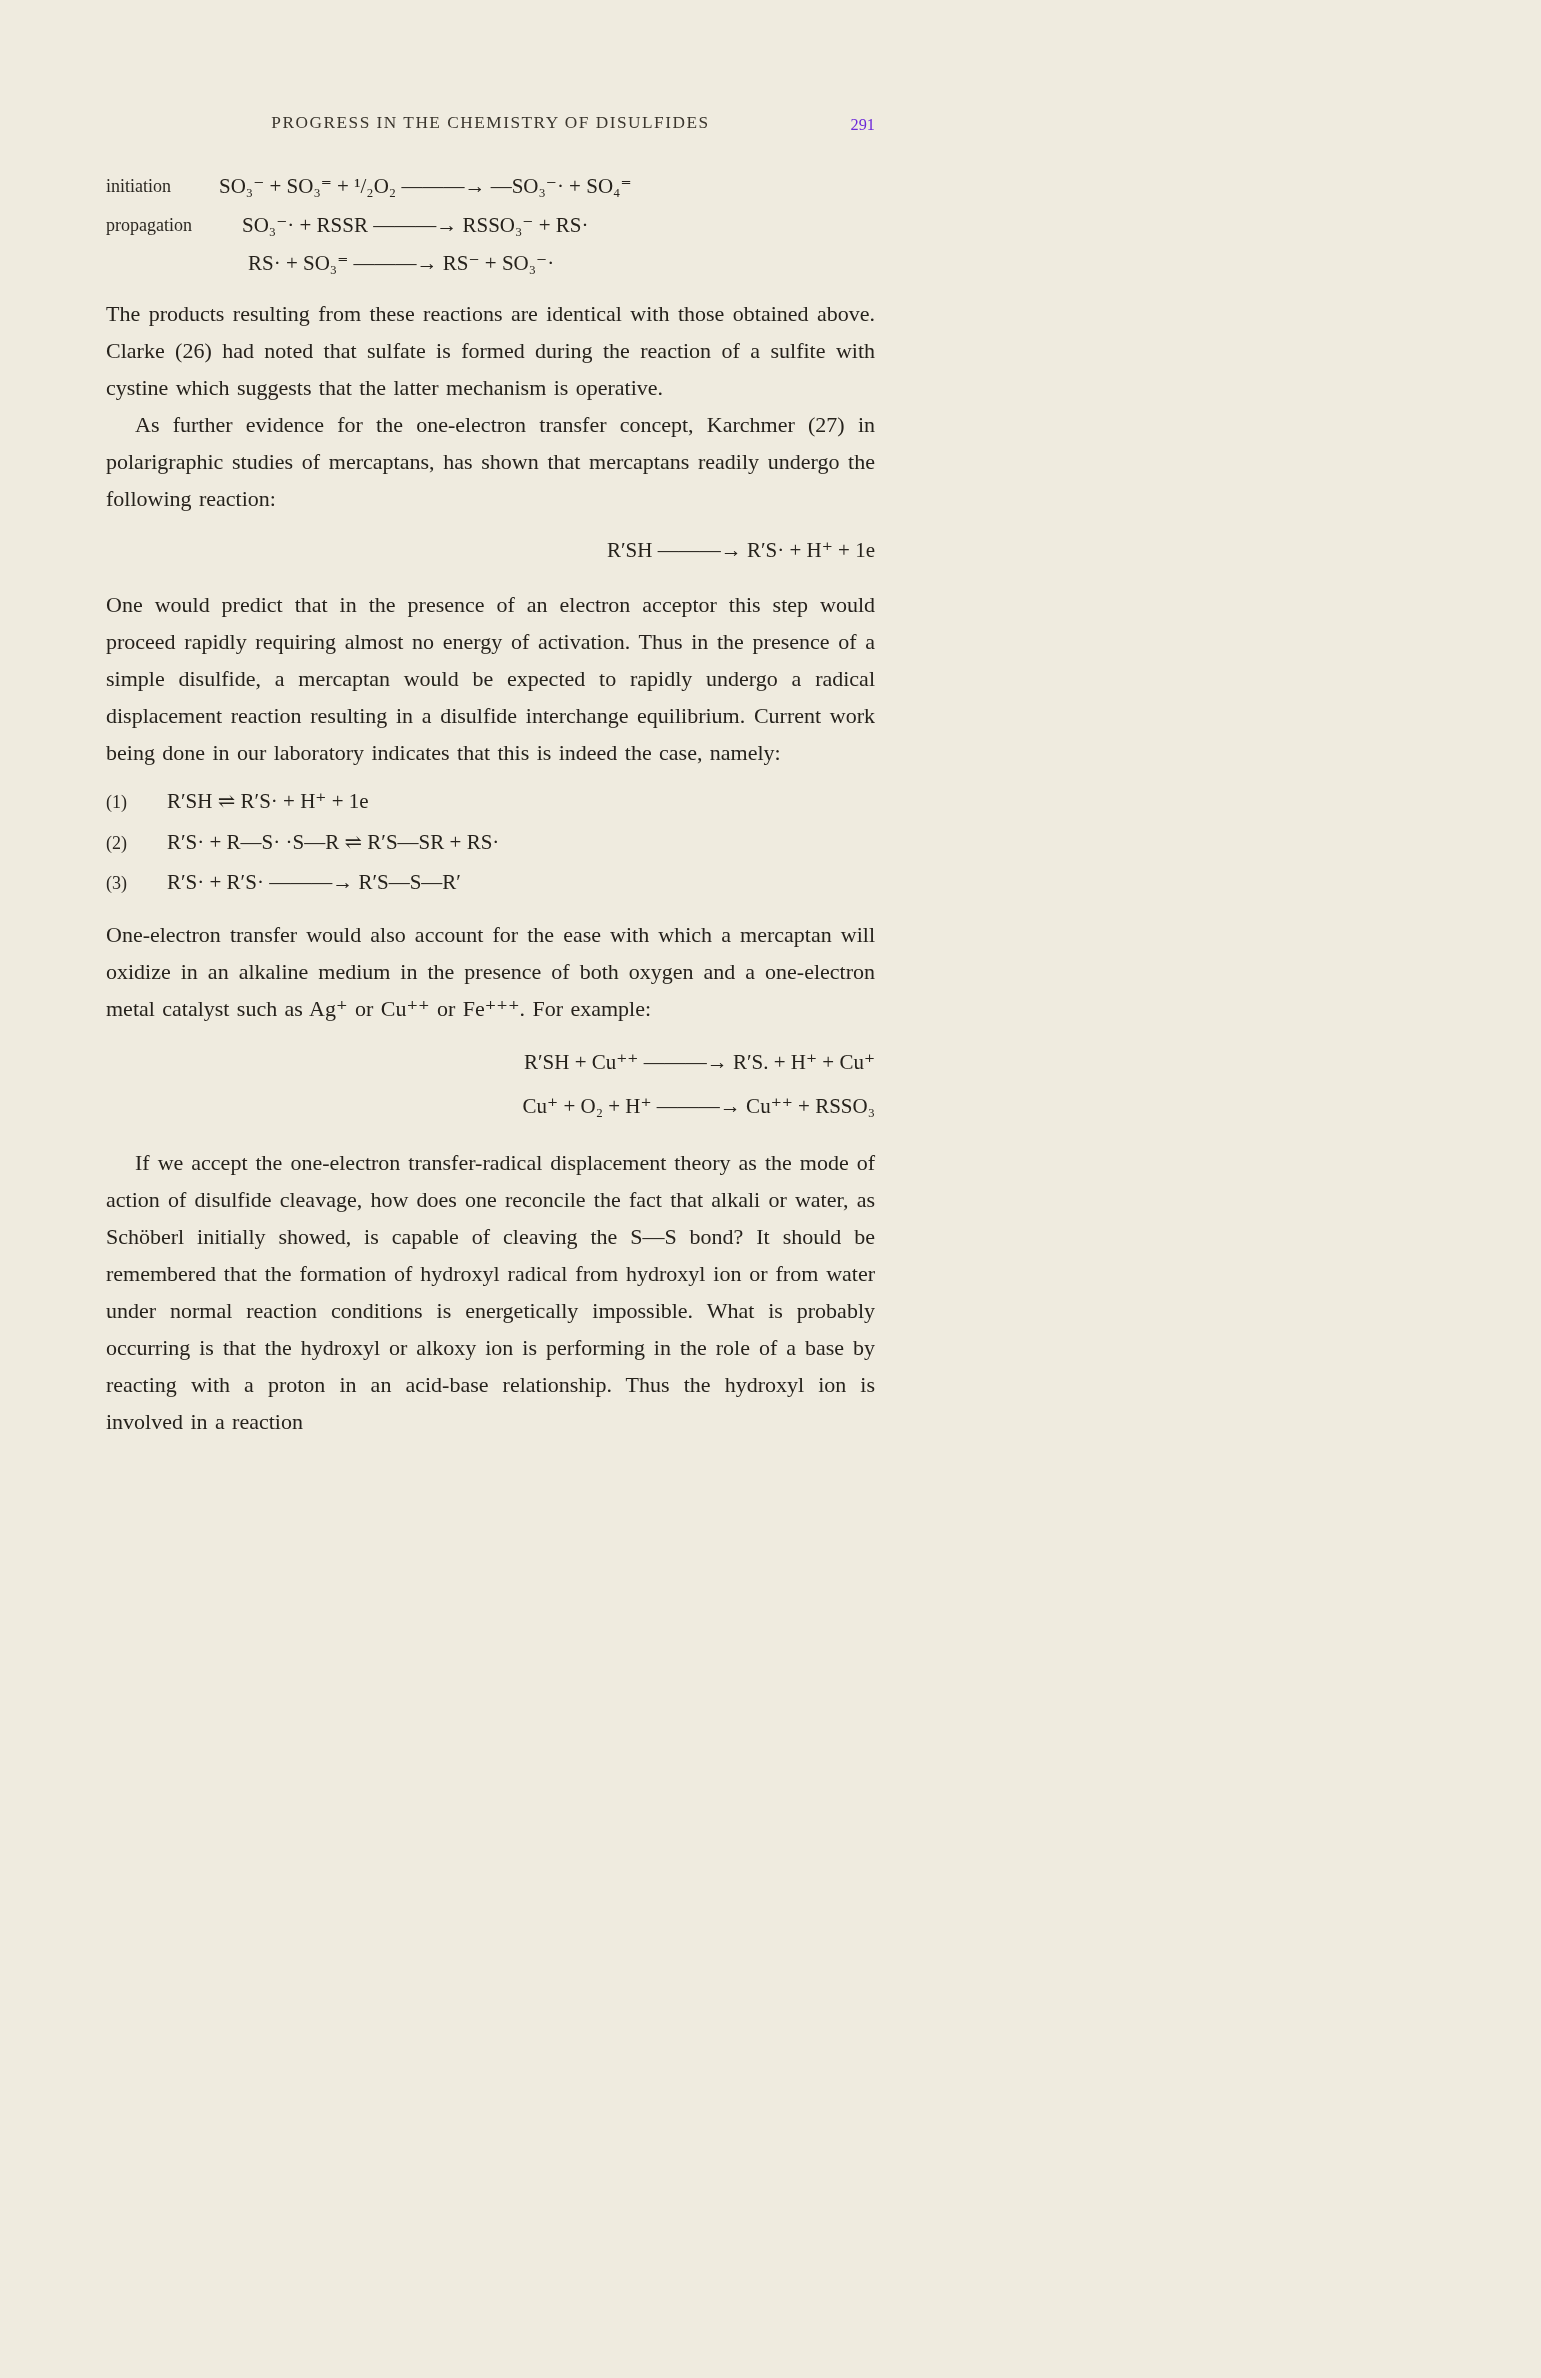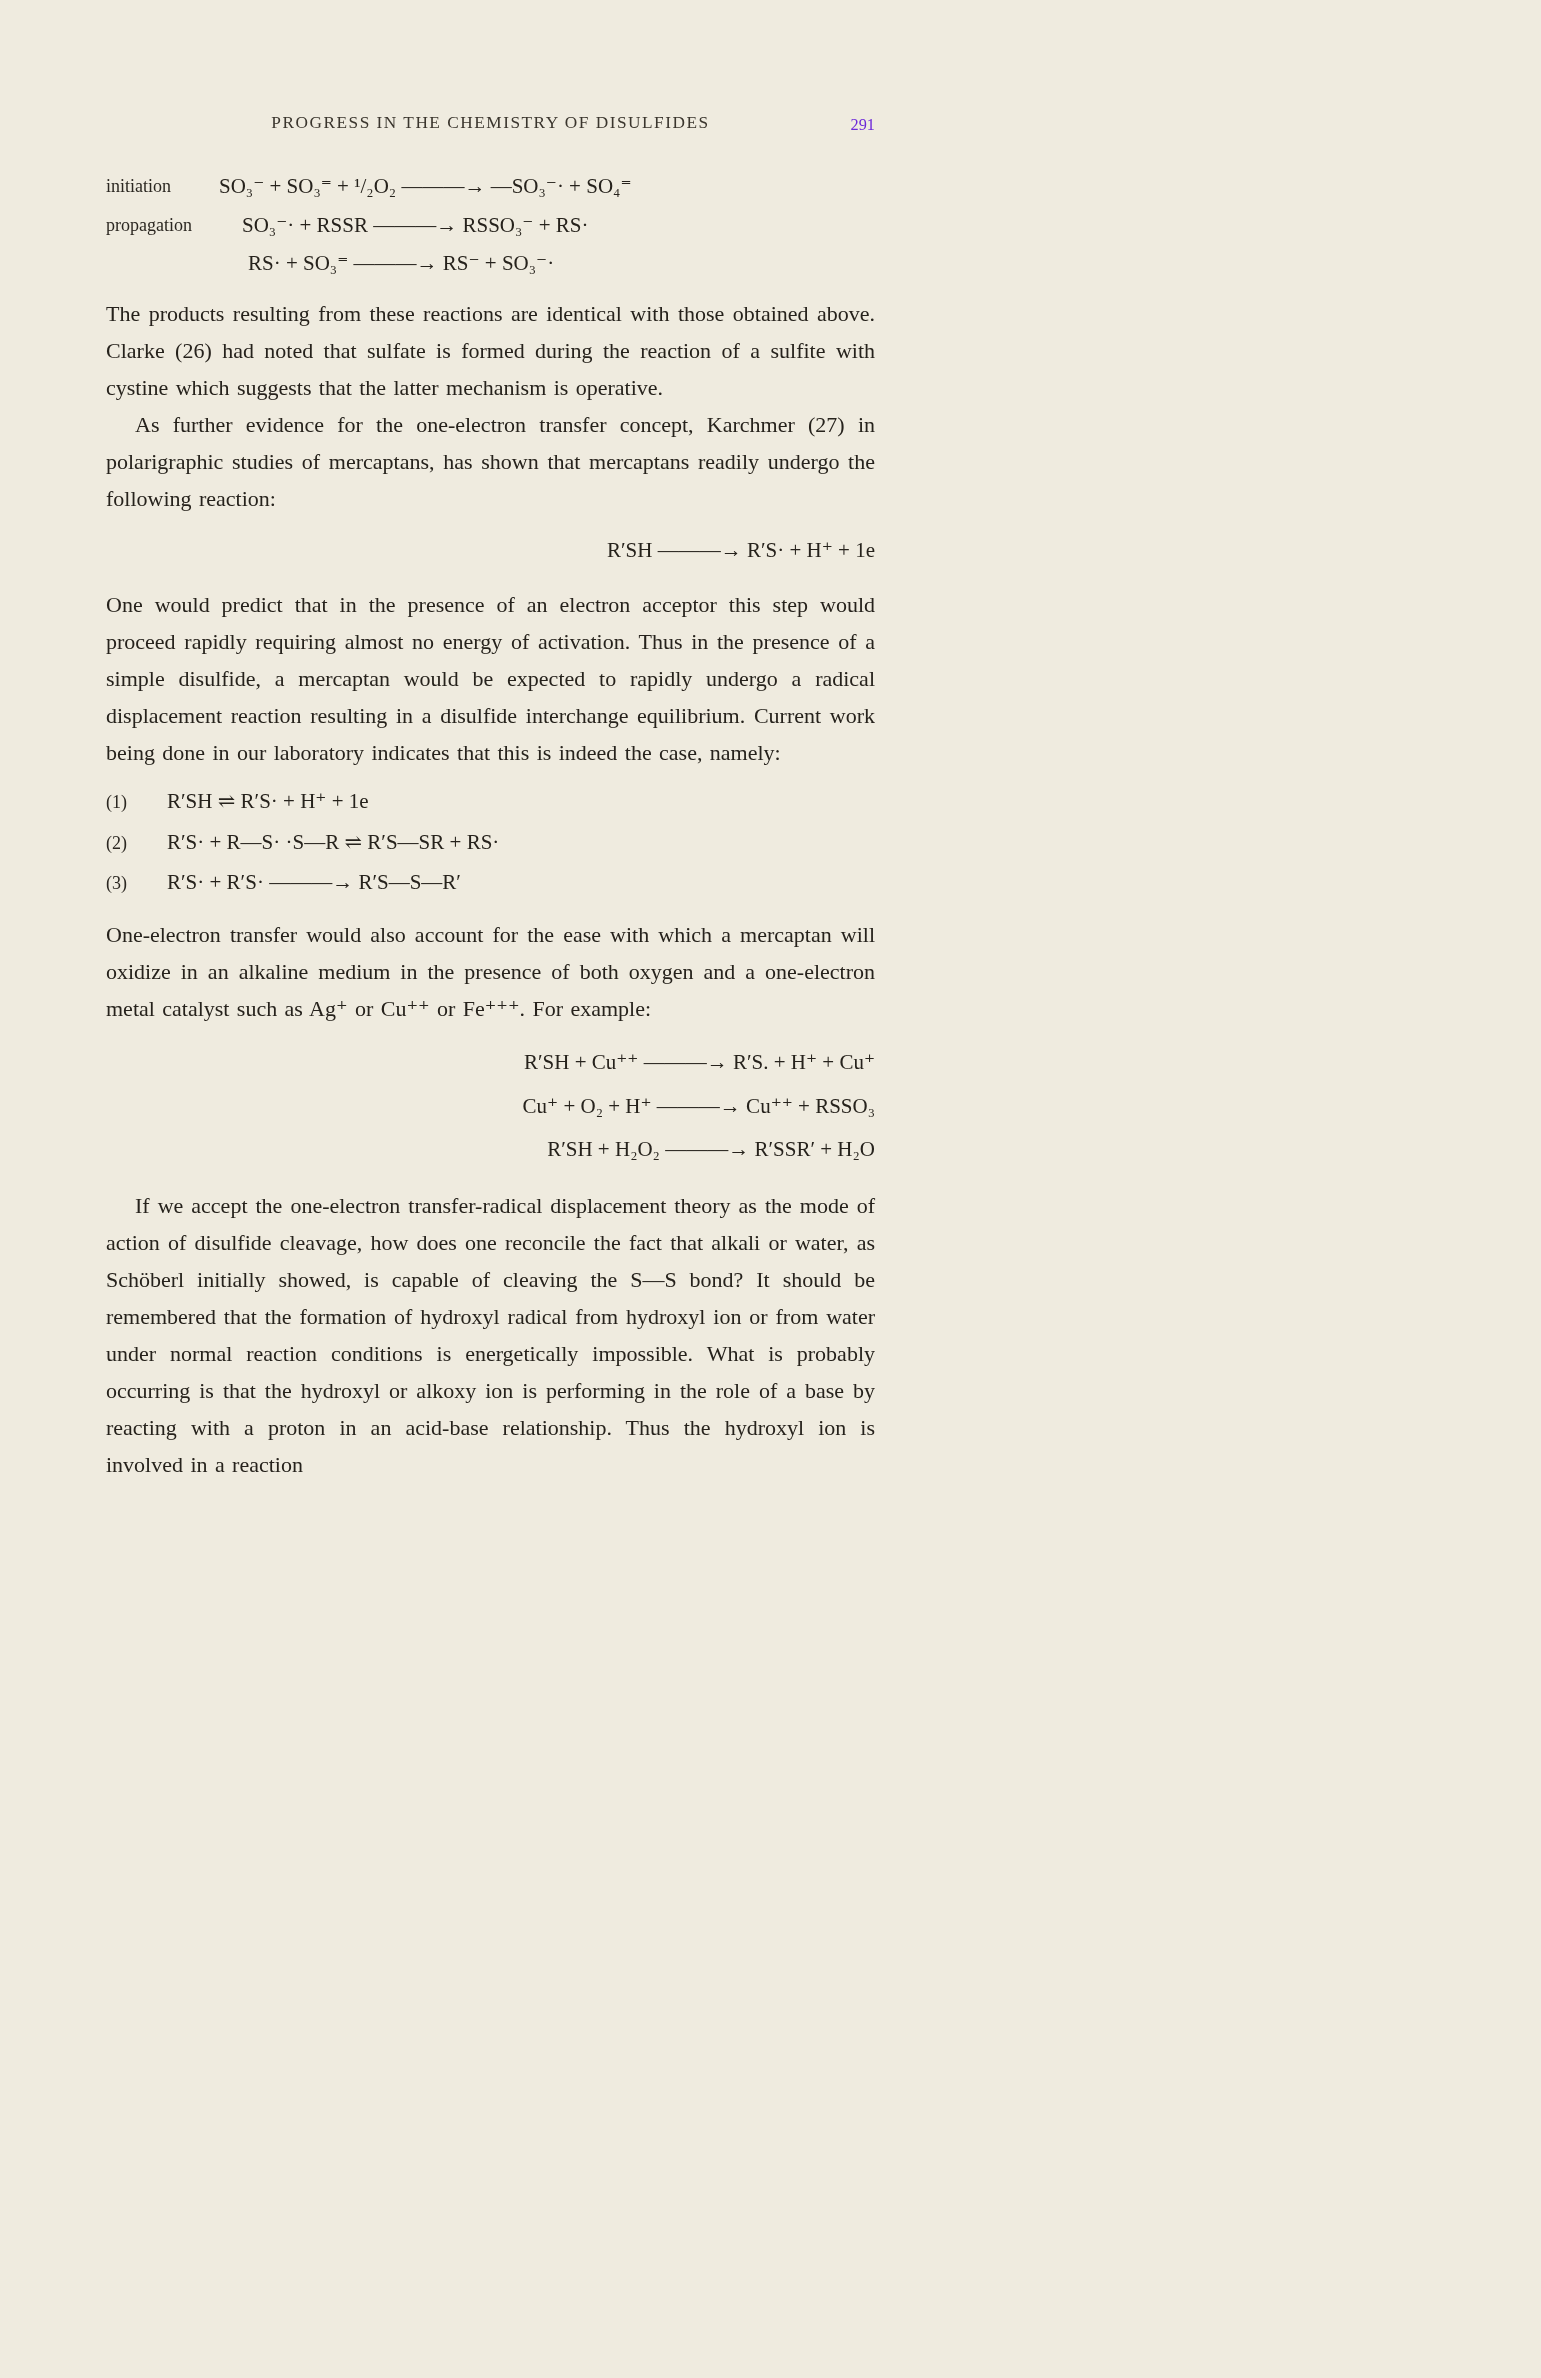--- a/index.html
+++ b/index.html
@@ -151,20 +151,19 @@
         <span class="eq-number">(3)</span>
         <span class="eq-body">R′S· + R′S· ———→ R′S—S—R′</span>
       </div>
     </div>
 
     <p class="body-par">One-electron transfer would also account for the ease with which a mercaptan will oxidize in an alkaline medium in the presence of both oxygen and a one-electron metal catalyst such as Ag⁺ or Cu⁺⁺ or Fe⁺⁺⁺.  For example:</p>
 
     <div class="copper-block">
       <div class="eq-centered-line">R′SH + Cu⁺⁺ ———→ R′S. + H⁺ + Cu⁺</div>
       <div class="eq-centered-line">Cu⁺ + O₂ + H⁺ ———→ Cu⁺⁺ + RSSO₃</div>
-      <div class="eq-centered-line">R′SH + H₂O₂ ———→ R′SSR′ + H₂O</div>
     </div>
 
     <p class="body-par indent">If we accept the one-electron transfer-radical displacement theory as the mode of action of disulfide cleavage, how does one reconcile the fact that alkali or water, as Schöberl initially showed, is capable of cleaving the S—S bond?  It should be remembered that the formation of hydroxyl radical from hydroxyl ion or from water under normal reaction conditions is energetically impossible.  What is probably occurring is that the hydroxyl or alkoxy ion is performing in the role of a base by reacting with a proton in an acid-base relationship.  Thus the hydroxyl ion is involved in a reaction</p>
 
   </div>
 </div>
 
 
 </body></html>

